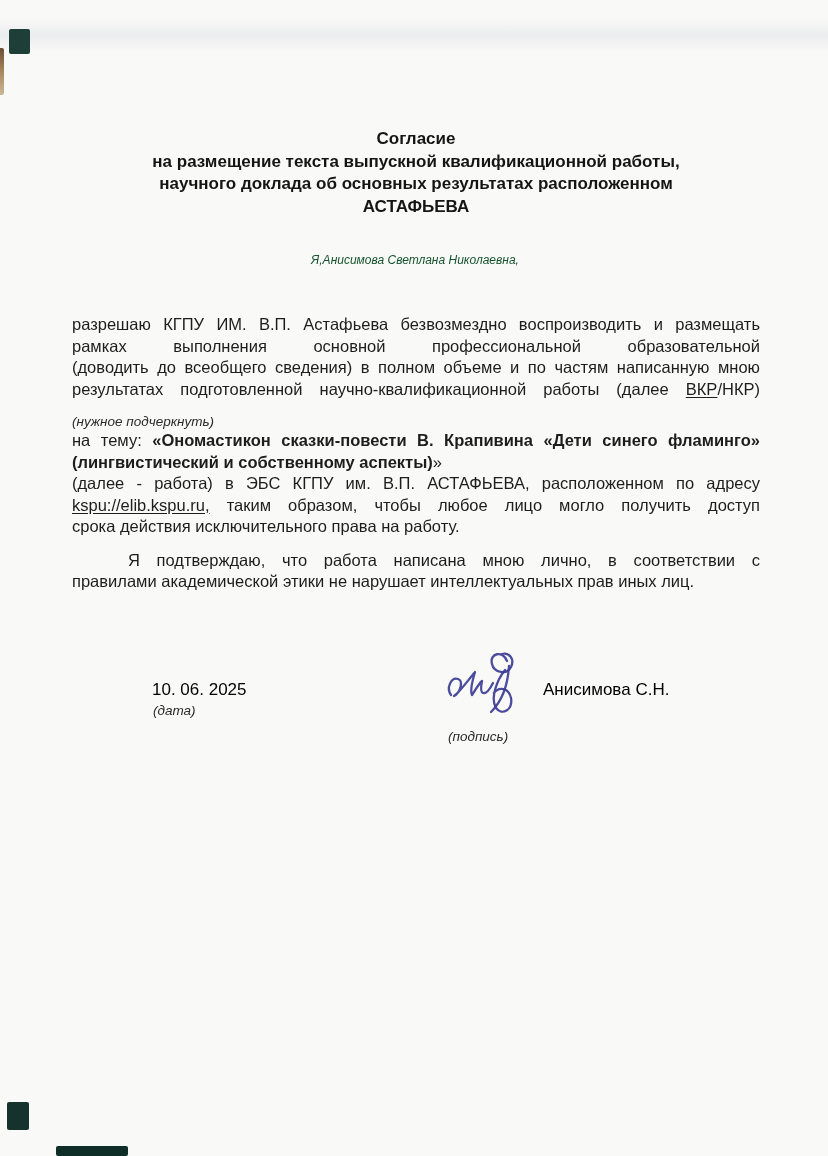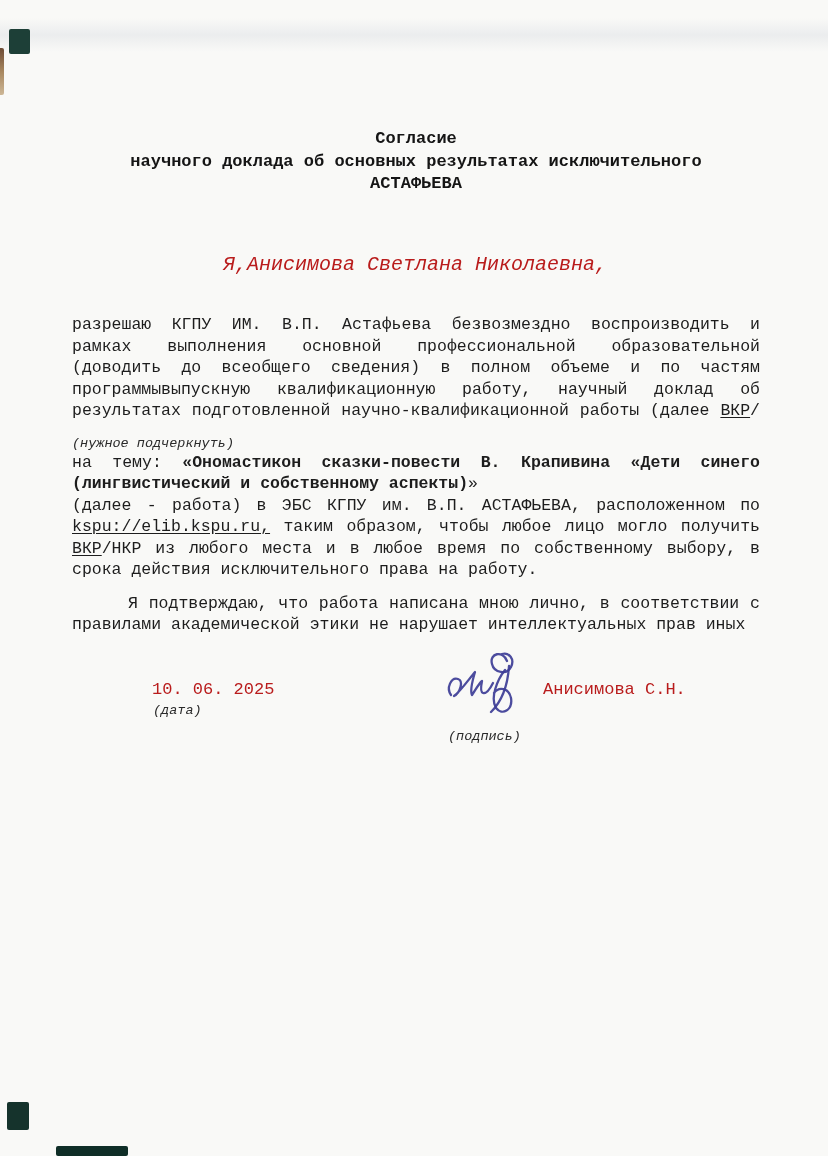--- a/index.html
+++ b/index.html
@@ -2,21 +2,21 @@
 <html><head>
 <meta charset="utf-8">
 <style>
   html,body{margin:0;padding:0;background:#e8e8e8;}
   .page{
     position:relative;
     width:828px;height:1156px;
     margin:0 auto;
     background:#f9f9f7;
     overflow:hidden;
-    font-family:Liberation Mono, monospace;
+    font-family:Liberation Sans, sans-serif;
     color:#1d1d1d;
   }
   
   .scan-band{
     position:absolute;left:0;top:18px;width:828px;height:34px;
     background:linear-gradient(rgba(222,225,229,0),rgba(214,218,224,0.40),rgba(222,225,229,0));
     pointer-events:none;
   }
   .edge-sliver{
     position:absolute;left:0;top:48px;width:4px;height:47px;
@@ -28,21 +28,21 @@
   .artifact.bl{left:7px;top:1102px;width:22px;height:28px;background:#15332c;}
   .artifact.bb{left:56px;top:1146px;width:72px;height:10px;background:#0f2e27;}
 
   .title-block{
     position:absolute;left:86px;top:128px;width:660px;
     text-align:center;font-weight:bold;
     font-size:17px;line-height:22.5px;color:#151515;
   }
   .declarant{
     position:absolute;left:70px;top:253px;width:690px;
-    text-align:center;font-style:italic;font-size:20px;color:#b91c1c;
+    text-align:center;font-style:italic;font-size:12px;color:#14532d;
   }
   .text-col{
     position:absolute;left:72px;top:314px;width:688px;
     font-size:16.5px;color:#1d1d1d;
   }
   .jline{
     text-align:justify;
     text-align-last:justify;
     line-height:21.5px;
     height:21.5px;
@@ -53,71 +53,68 @@
   }
   .note-line{
     font-style:italic;font-size:13.5px;line-height:16px;height:16px;
     text-align:left;color:#2a2a2a;margin-top:14px;
   }
   .topic .b{font-weight:bold;margin-top:21px;}
   .u{text-decoration:underline;text-underline-offset:2px;}
   .confirm-gap{height:12px;}
   .indent1{padding-left:56px;}
 
-  .sig-row-item{position:absolute;font-size:17px;color:#b91c1c;}
+  .sig-row-item{position:absolute;font-size:17px;color:#000000;}
   .sig-small{position:absolute;font-style:italic;font-size:13.5px;color:#2a2a2a;}
   .signature-svg{position:absolute;left:443px;top:646px;width:92px;height:78px;}
   .signature-svg path{
     fill:none;stroke:#3d3d96;stroke-width:2.3;
     stroke-linecap:round;stroke-linejoin:round;opacity:.92;
   }
 </style>
 </head>
 <body>
 
 <div class="page">
 
   <div class="scan-band"></div>
   <div class="edge-sliver"></div>
   <div class="artifact tl"></div>
   <div class="artifact bl"></div>
   <div class="artifact bb"></div>
 
   <div class="title-block">
     <div>Согласие</div>
-    <div>научного доклада об основных результатах исключительного</div>
+    <div>на размещение текста выпускной квалификационной работы,</div>
+    <div>научного доклада об основных результатах расположенном</div>
     <div>АСТАФЬЕВА</div>
   </div>
 
   <div class="declarant">Я,Анисимова Светлана Николаевна,</div>
 
   <div class="text-col">
 
     <div class="jline">разрешаю КГПУ ИМ. В.П. Астафьева безвозмездно воспроизводить и размещать</div>
     <div class="jline">рамках выполнения основной профессиональной образовательной</div>
     <div class="jline">(доводить до всеобщего сведения) в полном объеме и по частям написанную мною</div>
-    <div class="jline">программывыпускную квалификационную работу, научный доклад об основных</div>
     <div class="jline">
       <span>результатах подготовленной научно-квалификационной работы (далее </span><span class="u">ВКР</span><span>/НКР)</span>
     </div>
     <div class="note-line">(нужное подчеркнуть)</div>
 
     <div class="jline topic">
       <span>на тему: </span><span class="b">«Ономастикон сказки-повести В. Крапивина «Дети синего фламинго»</span>
     </div>
     <div class="nline topic">
       <span class="b">(лингвистический и собственному аспекты)</span><span>»</span>
     </div>
 
     <div class="jline">(далее - работа) в ЭБС КГПУ им. В.П. АСТАФЬЕВА, расположенном по адресу</div>
     <div class="jline">
       <span class="u">kspu://elib.kspu.ru,</span><span> таким образом, чтобы любое лицо могло получить доступ</span>
-    </div>
-    <div class="jline">
-      <span class="u">ВКР</span><span>/НКР из любого места и в любое время по собственному выбору, в течение всего</span>
     </div>
     <div class="nline">срока действия исключительного права на работу.</div>
 
     <div class="confirm-gap"></div>
 
     <div class="jline indent1">Я подтверждаю, что работа написана мною лично, в соответствии с</div>
     <div class="nline">правилами академической этики не нарушает интеллектуальных прав иных лиц.</div>
   </div>
 
   <div class="sig-row-item" style="left:152px;top:680px;">10. 06. 2025</div>

